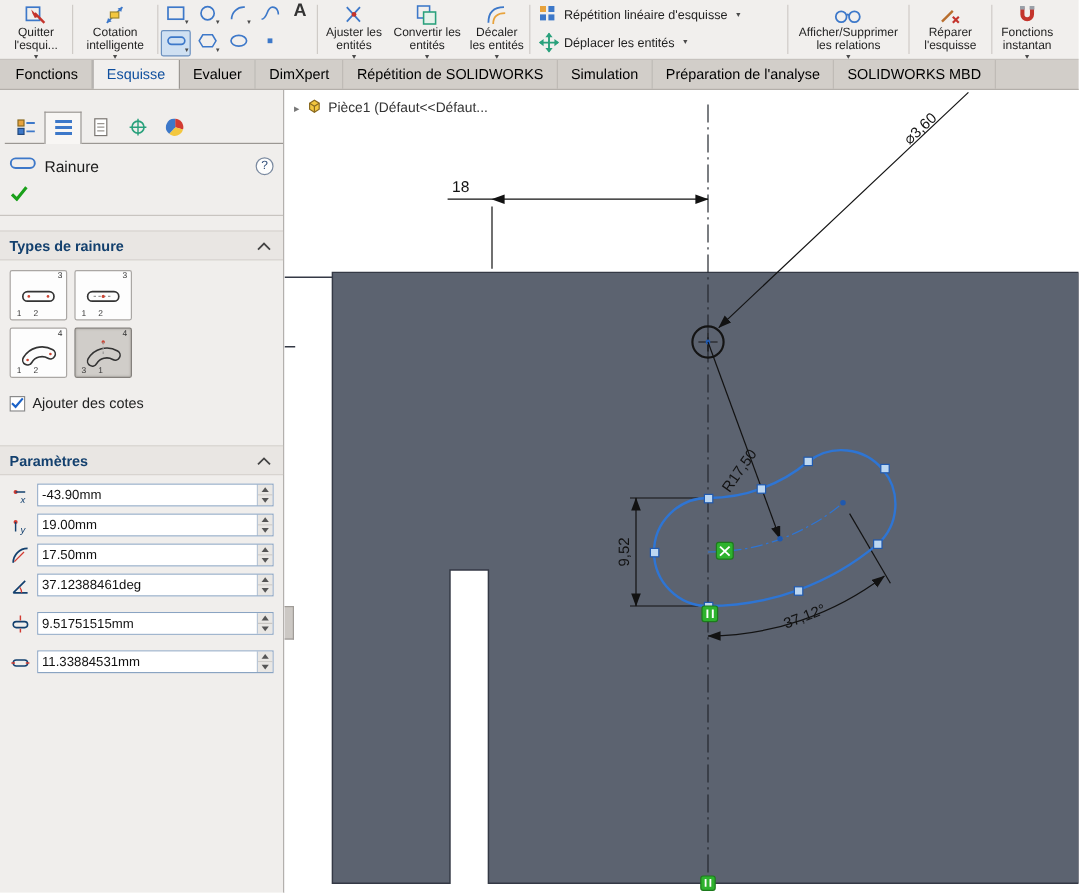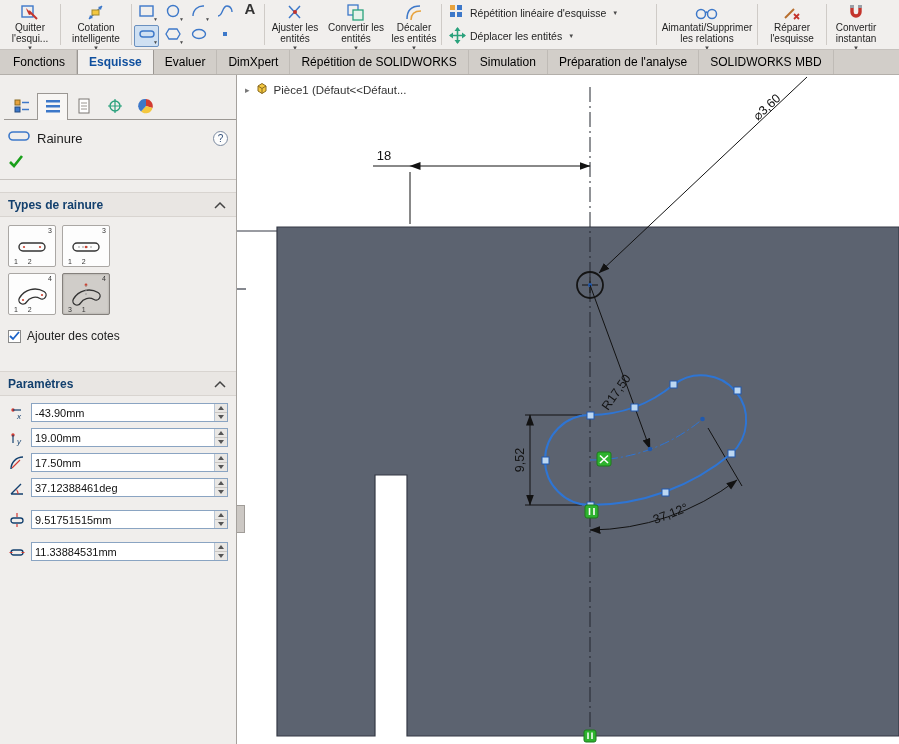--- a/index.html
+++ b/index.html
@@ -26,21 +26,21 @@
   .stack-row{display:flex;align-items:center;gap:4px;font-size:10.5px;color:#1f1f1f;height:21px;padding:0 2px}
   .stack-row .caret{margin:0 0 0 2px}
   .w56{width:56px}.w66{width:66px}.w24{width:24px}.w64{width:64px}.w50{width:50px}
   .w96{width:96px}.w54{width:54px}.w210{width:210px}
 
   
   .tabbar{height:25px;background:#d2cec9;display:flex;align-items:stretch;
     border-bottom:1px solid #b3afaa;padding-left:2px}
   .cm-tab{font-size:12px;color:#000000;display:flex;align-items:center;padding:0 11px;
     border-right:1px solid #bfbbb6;cursor:default;white-space:nowrap}
-  .cm-tab.active{background:#f1efed;color:#0f4f9e;font-weight:bold;
+  .cm-tab.active{background:#f1efed;color:#0f4f9e;font-weight:normal;
     border-left:1px solid #9b9793;border-right:1px solid #9b9793}
 
   
   .main{flex:1;display:flex;min-height:0}
   .panel{width:237px;background:#f0eeec;border-right:1px solid #a5a19d;position:relative;
     font-size:12px;color:#222;overflow:hidden}
   .viewport{flex:1;background:#fff;position:relative;overflow:hidden}
 
   
   .pm-tabstrip{display:flex;align-items:flex-end;margin:18px 0 0 4px;height:27px;
@@ -257,21 +257,21 @@
     <div class="tb-sep"></div>
 
     <div class="tb-btn w96">
       <span class="ticon">
         <svg width="24" height="19">
             <circle cx="6" cy="11" r="4.5" fill="none" stroke="#3d78c9" stroke-width="1.5"></circle>
             <circle cx="17" cy="11" r="4.5" fill="none" stroke="#3d78c9" stroke-width="1.5"></circle>
             <path d="M10.5,10 Q11.5,8 12.5,10" fill="none" stroke="#3d78c9" stroke-width="1.3"></path>
           </svg>
       </span>
-      <span class="tb-label">Aimantati/Supprimer les relations</span>
+      <span class="tb-label">Afficher/Supprimer les relations</span>
       <span class="caret">▼</span>
     </div>
     <div class="tb-sep"></div>
 
     <div class="tb-btn w64">
       <span class="ticon">
         <svg width="20" height="19">
             <path d="M3,15 L12,6" stroke="#b86e2e" stroke-width="2"></path>
             <path d="M12,11 L17,16 M17,11 L12,16" stroke="#c4342c" stroke-width="1.8"></path>
           </svg>
@@ -281,21 +281,21 @@
     <div class="tb-sep"></div>
 
     <div class="tb-btn w54">
       <span class="ticon">
         <svg width="20" height="19">
             <path d="M6,3 V9 A4,4 0 0 0 14,9 V3" fill="none" stroke="#c4342c" stroke-width="3.4"></path>
             <rect x="4" y="2" width="4" height="3" fill="#9aa0a8"></rect>
             <rect x="12" y="2" width="4" height="3" fill="#9aa0a8"></rect>
           </svg>
       </span>
-      <span class="tb-label">Convertir instantan</span>
+      <span class="tb-label">Fonctions instantan</span>
       <span class="caret">▼</span>
     </div>
   </div>
 
   <div class="tabbar">
     <div class="cm-tab">Fonctions</div>
     <div class="cm-tab active">Esquisse</div>
     <div class="cm-tab">Evaluer</div>
     <div class="cm-tab">DimXpert</div>
     <div class="cm-tab">Répétition de SOLIDWORKS</div>

